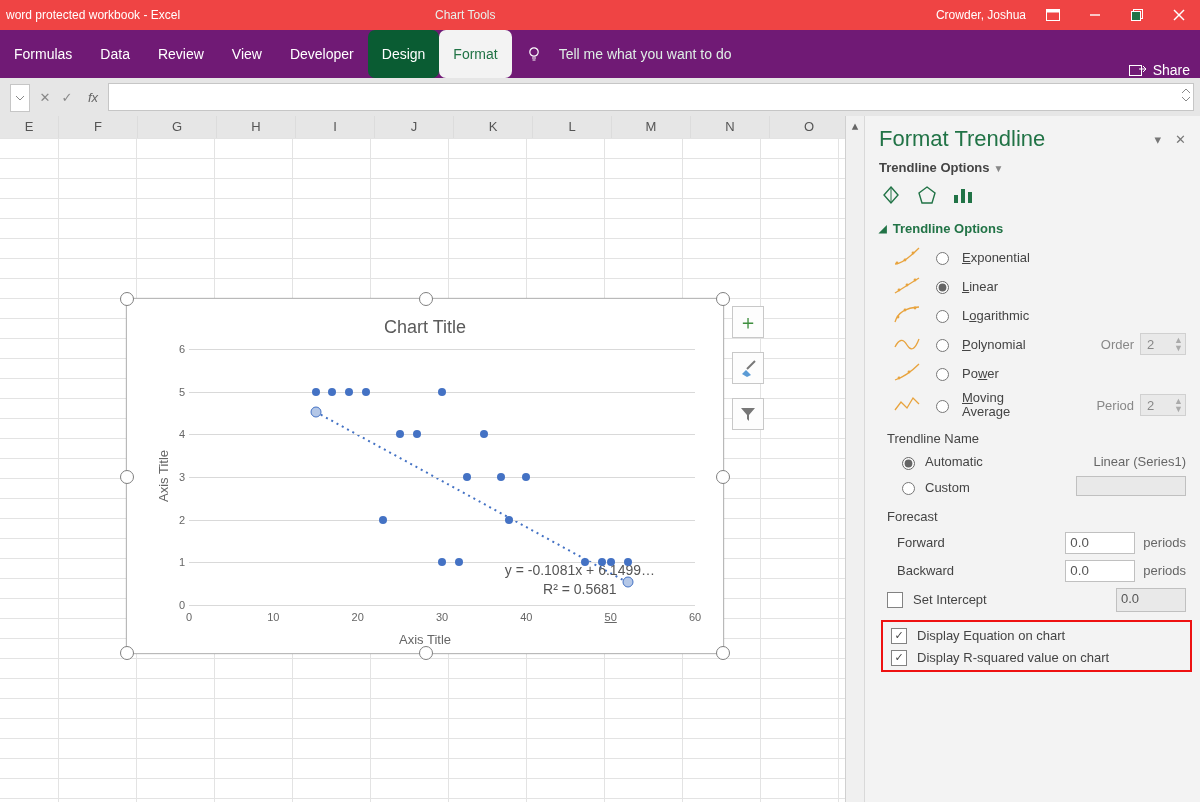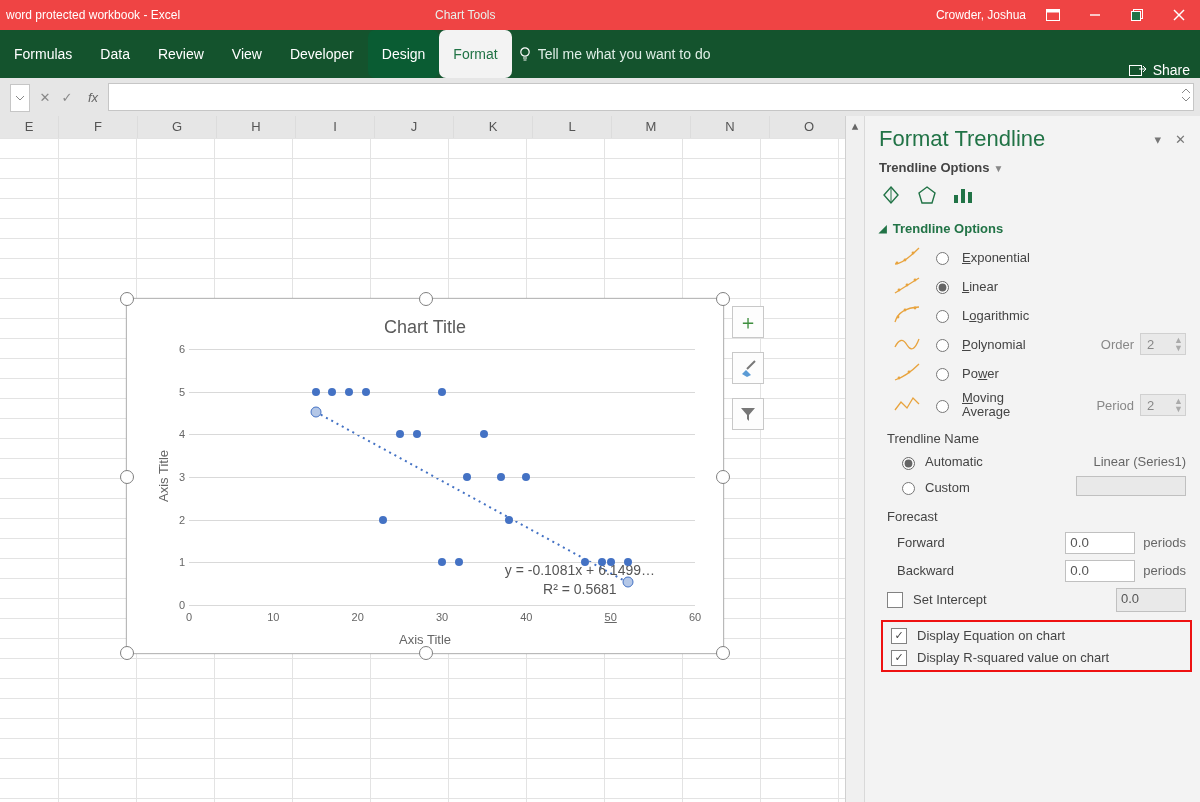--- a/index.html
+++ b/index.html
@@ -8,25 +8,25 @@
   
   .titlebar{height:30px;background:#ef4444;display:flex;align-items:center;color:#fff;font-size:12px;position:relative;}
   .titlebar .fname{padding-left:6px;white-space:nowrap;}
   .titlebar .tools{position:absolute;left:395px;top:0;height:30px;line-height:30px;padding:0 40px;color:#e8f1ec;}
   .titlebar .user{margin-left:auto;padding-right:6px;}
   .titlebar .winbtns{display:flex;}
   .titlebar .winbtn{width:42px;height:30px;display:flex;align-items:center;justify-content:center;}
   .titlebar svg{display:block;}
 
   
-  .tabrow{height:48px;background:#14532d;display:flex;align-items:flex-end;color:#fff;font-size:14px;}
+  .tabrow{height:48px;background:#701a75;display:flex;align-items:flex-end;color:#fff;font-size:14px;}
   .tabrow .tab{height:48px;line-height:48px;padding:0 14px;cursor:pointer;}
   .tabrow .tab.ctx{background:#0a5c33;border-radius:7px;}
   .tabrow .tab.active{background:#f3f3f3;color:#217346;}
-  .tabrow .tellme{display:flex;align-items:center;gap:6px;height:48px;color:#dfeee6;padding:0 6px;}
+  .tabrow .tellme{display:flex;align-items:center;gap:18px;height:48px;color:#dfeee6;padding:0 15px;}
   .tabrow .shareblk{margin-left:auto;display:flex;align-items:center;gap:6px;padding-right:10px;}
 
   
   .fbarshell{height:38px;background:#e6e6e6;border-bottom:1px solid #c6c6c6;display:flex;align-items:center;}
   .namebox{width:10px;height:26px;margin-left:0;}
   .namebox .dd{width:18px;height:26px;display:flex;align-items:center;justify-content:center;border:1px solid #c6c6c6;background:#fff;}
   .fx-btn{width:22px;display:flex;align-items:center;justify-content:center;color:#888;}
   .fx-label{font-style:italic;color:#666;padding:0 4px 0 10px;}
   .formula-input{flex:1;height:26px;background:#fff;border:1px solid #c6c6c6;margin:0 6px 0 6px;position:relative;}
   .formula-input .expand{position:absolute;right:2px;top:4px;color:#888;}

